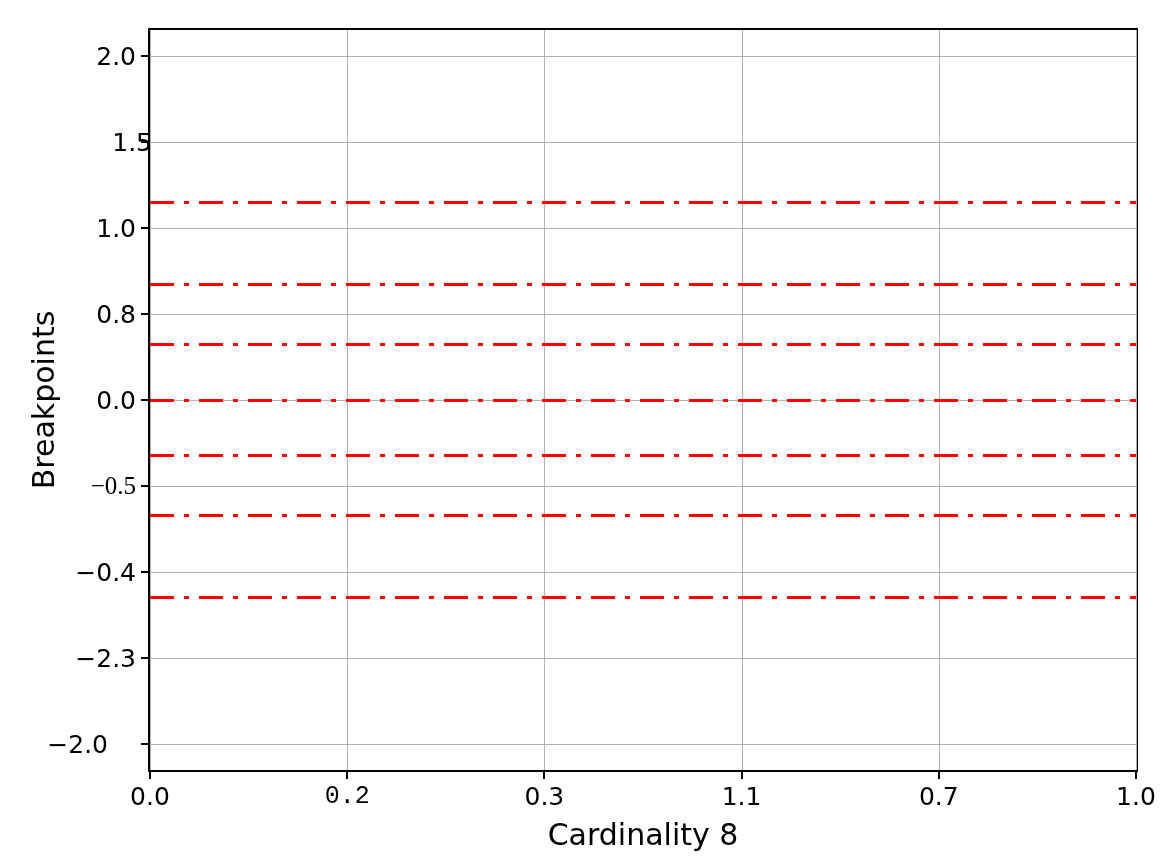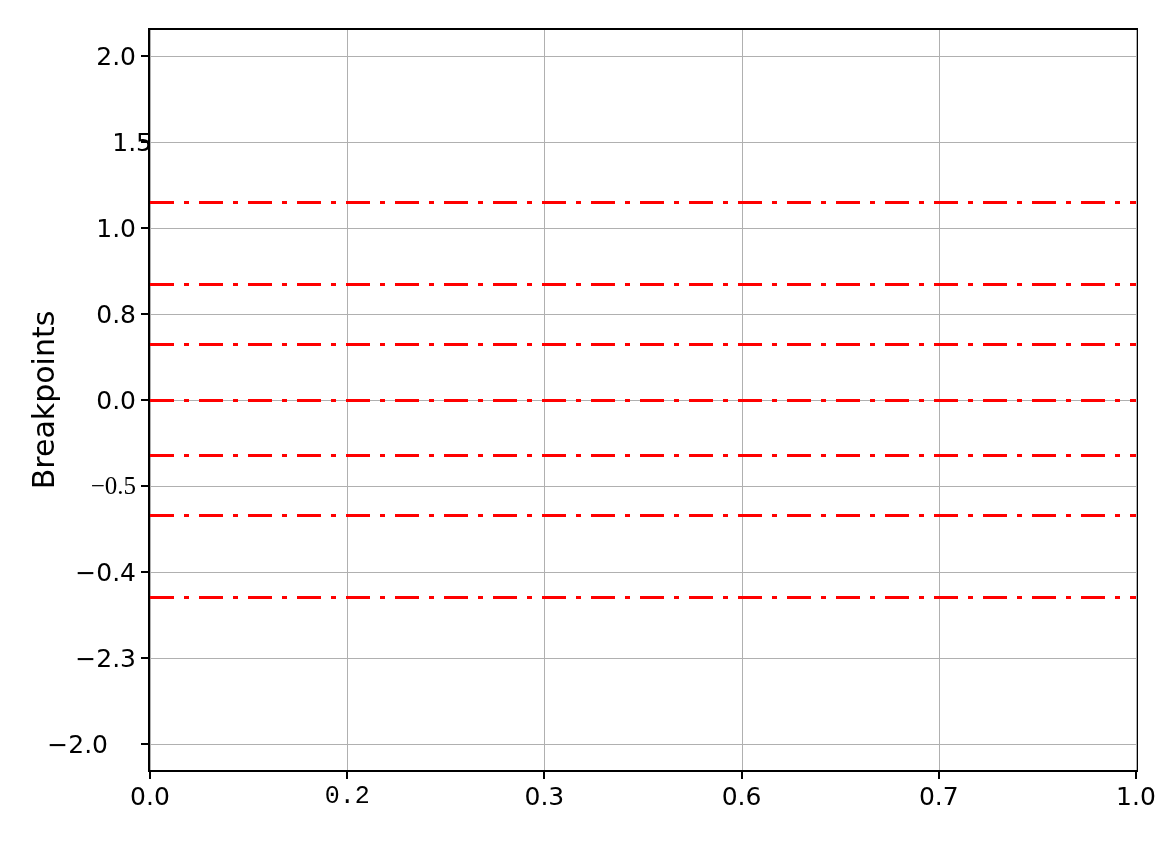--- a/index.html
+++ b/index.html
@@ -109,21 +109,21 @@
       <div style="position: absolute; left: 0px; right: 0px; height: 3px; top: 170.593px; background-image: repeating-linear-gradient(to right, rgb(255, 0, 0) 0px, rgb(255, 0, 0) 24px, transparent 24px, transparent 34px, rgb(255, 0, 0) 34px, rgb(255, 0, 0) 39px, transparent 39px, transparent 49px);"></div>
     </div>
   <div id="ticks-layer" style="position: absolute; left: 0px; top: 0px; width: 1169px; height: 860px;">
       <div class="tick-x" style="left: 149px; top: 772px;"></div>
       <div class="ticklabel-x" style="left: 150px; top: 782px;">0.0</div>
       <div class="tick-x" style="left: 346.2px; top: 772px;"></div>
       <div class="ticklabel-x" style="left: 347.2px; top: 782px; font-family: Liberation Mono, monospace;">0.2</div>
       <div class="tick-x" style="left: 543.4px; top: 772px;"></div>
       <div class="ticklabel-x" style="left: 544.4px; top: 782px;">0.3</div>
       <div class="tick-x" style="left: 740.6px; top: 772px;"></div>
-      <div class="ticklabel-x" style="left: 741.6px; top: 782px;">0.6</div>
+      <div class="ticklabel-x" style="left: 741.6px; top: 782px;">1.1</div>
       <div class="tick-x" style="left: 937.8px; top: 772px;"></div>
       <div class="ticklabel-x" style="left: 938.8px; top: 782px;">0.7</div>
       <div class="tick-x" style="left: 1135px; top: 772px;"></div>
       <div class="ticklabel-x" style="left: 1136px; top: 782px;">1.0</div>
       <div class="tick-y" style="left: 141px; top: 743.186px;"></div>
       <div class="ticklabel-y" style="right: 1061px; top: 744.186px;">−2.0</div>
       <div class="tick-y" style="left: 141px; top: 657.14px;"></div>
       <div class="ticklabel-y" style="right: 1033px; top: 658.14px;">−2.3</div>
       <div class="tick-y" style="left: 141px; top: 571.093px;"></div>
       <div class="ticklabel-y" style="right: 1033px; top: 572.093px;">−0.4</div>
@@ -133,14 +133,15 @@
       <div class="ticklabel-y" style="right: 1033px; top: 400px;">0.0</div>
       <div class="tick-y" style="left: 141px; top: 312.953px;"></div>
       <div class="ticklabel-y" style="right: 1033px; top: 313.953px;">0.8</div>
       <div class="tick-y" style="left: 141px; top: 226.907px;"></div>
       <div class="ticklabel-y" style="right: 1033px; top: 227.907px;">1.0</div>
       <div class="tick-y" style="left: 141px; top: 140.86px;"></div>
       <div class="ticklabel-y" style="right: 1017px; top: 141.86px;">1.5</div>
       <div class="tick-y" style="left: 141px; top: 54.814px;"></div>
       <div class="ticklabel-y" style="right: 1033px; top: 55.814px;">2.0</div>
     </div>
+  <div class="axis-label-x" id="xlabel" style="left: 643px; top: 817px;">Cardinality 8</div>
   <div class="axis-label-y" id="ylabel" style="left: 43px; top: 400px;">Breakpoints</div>
 </div>
 
 </body></html>

